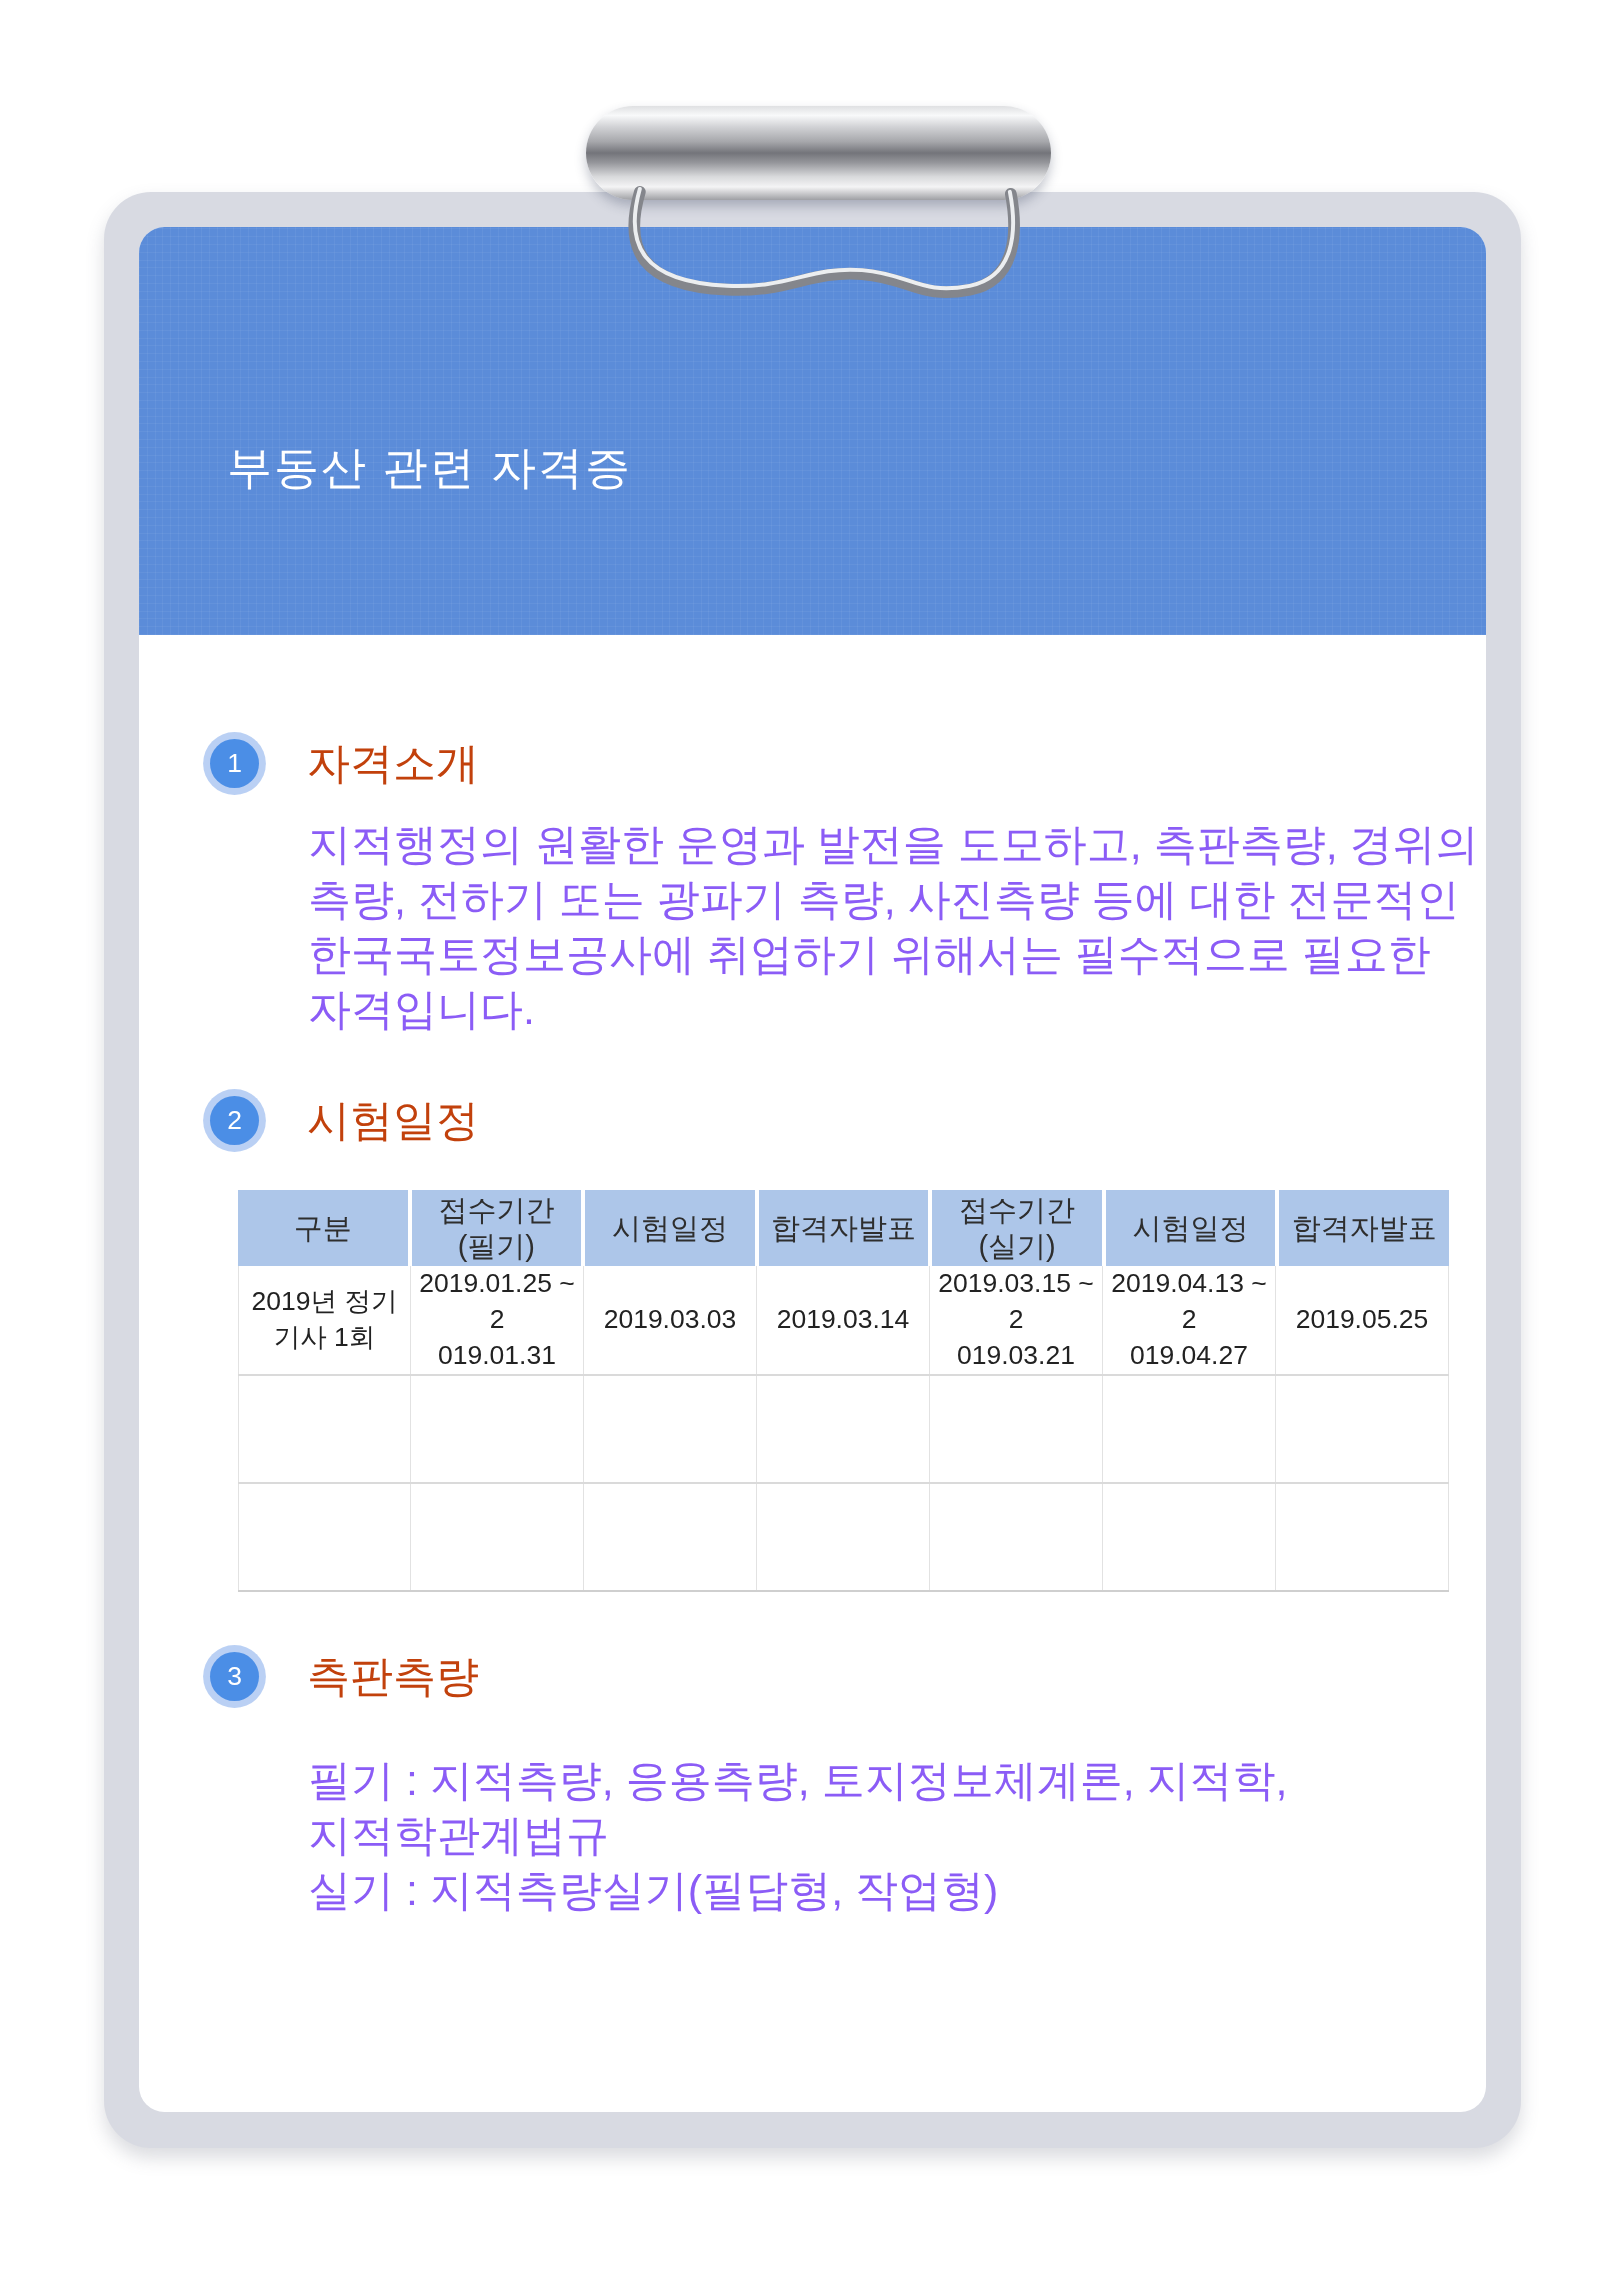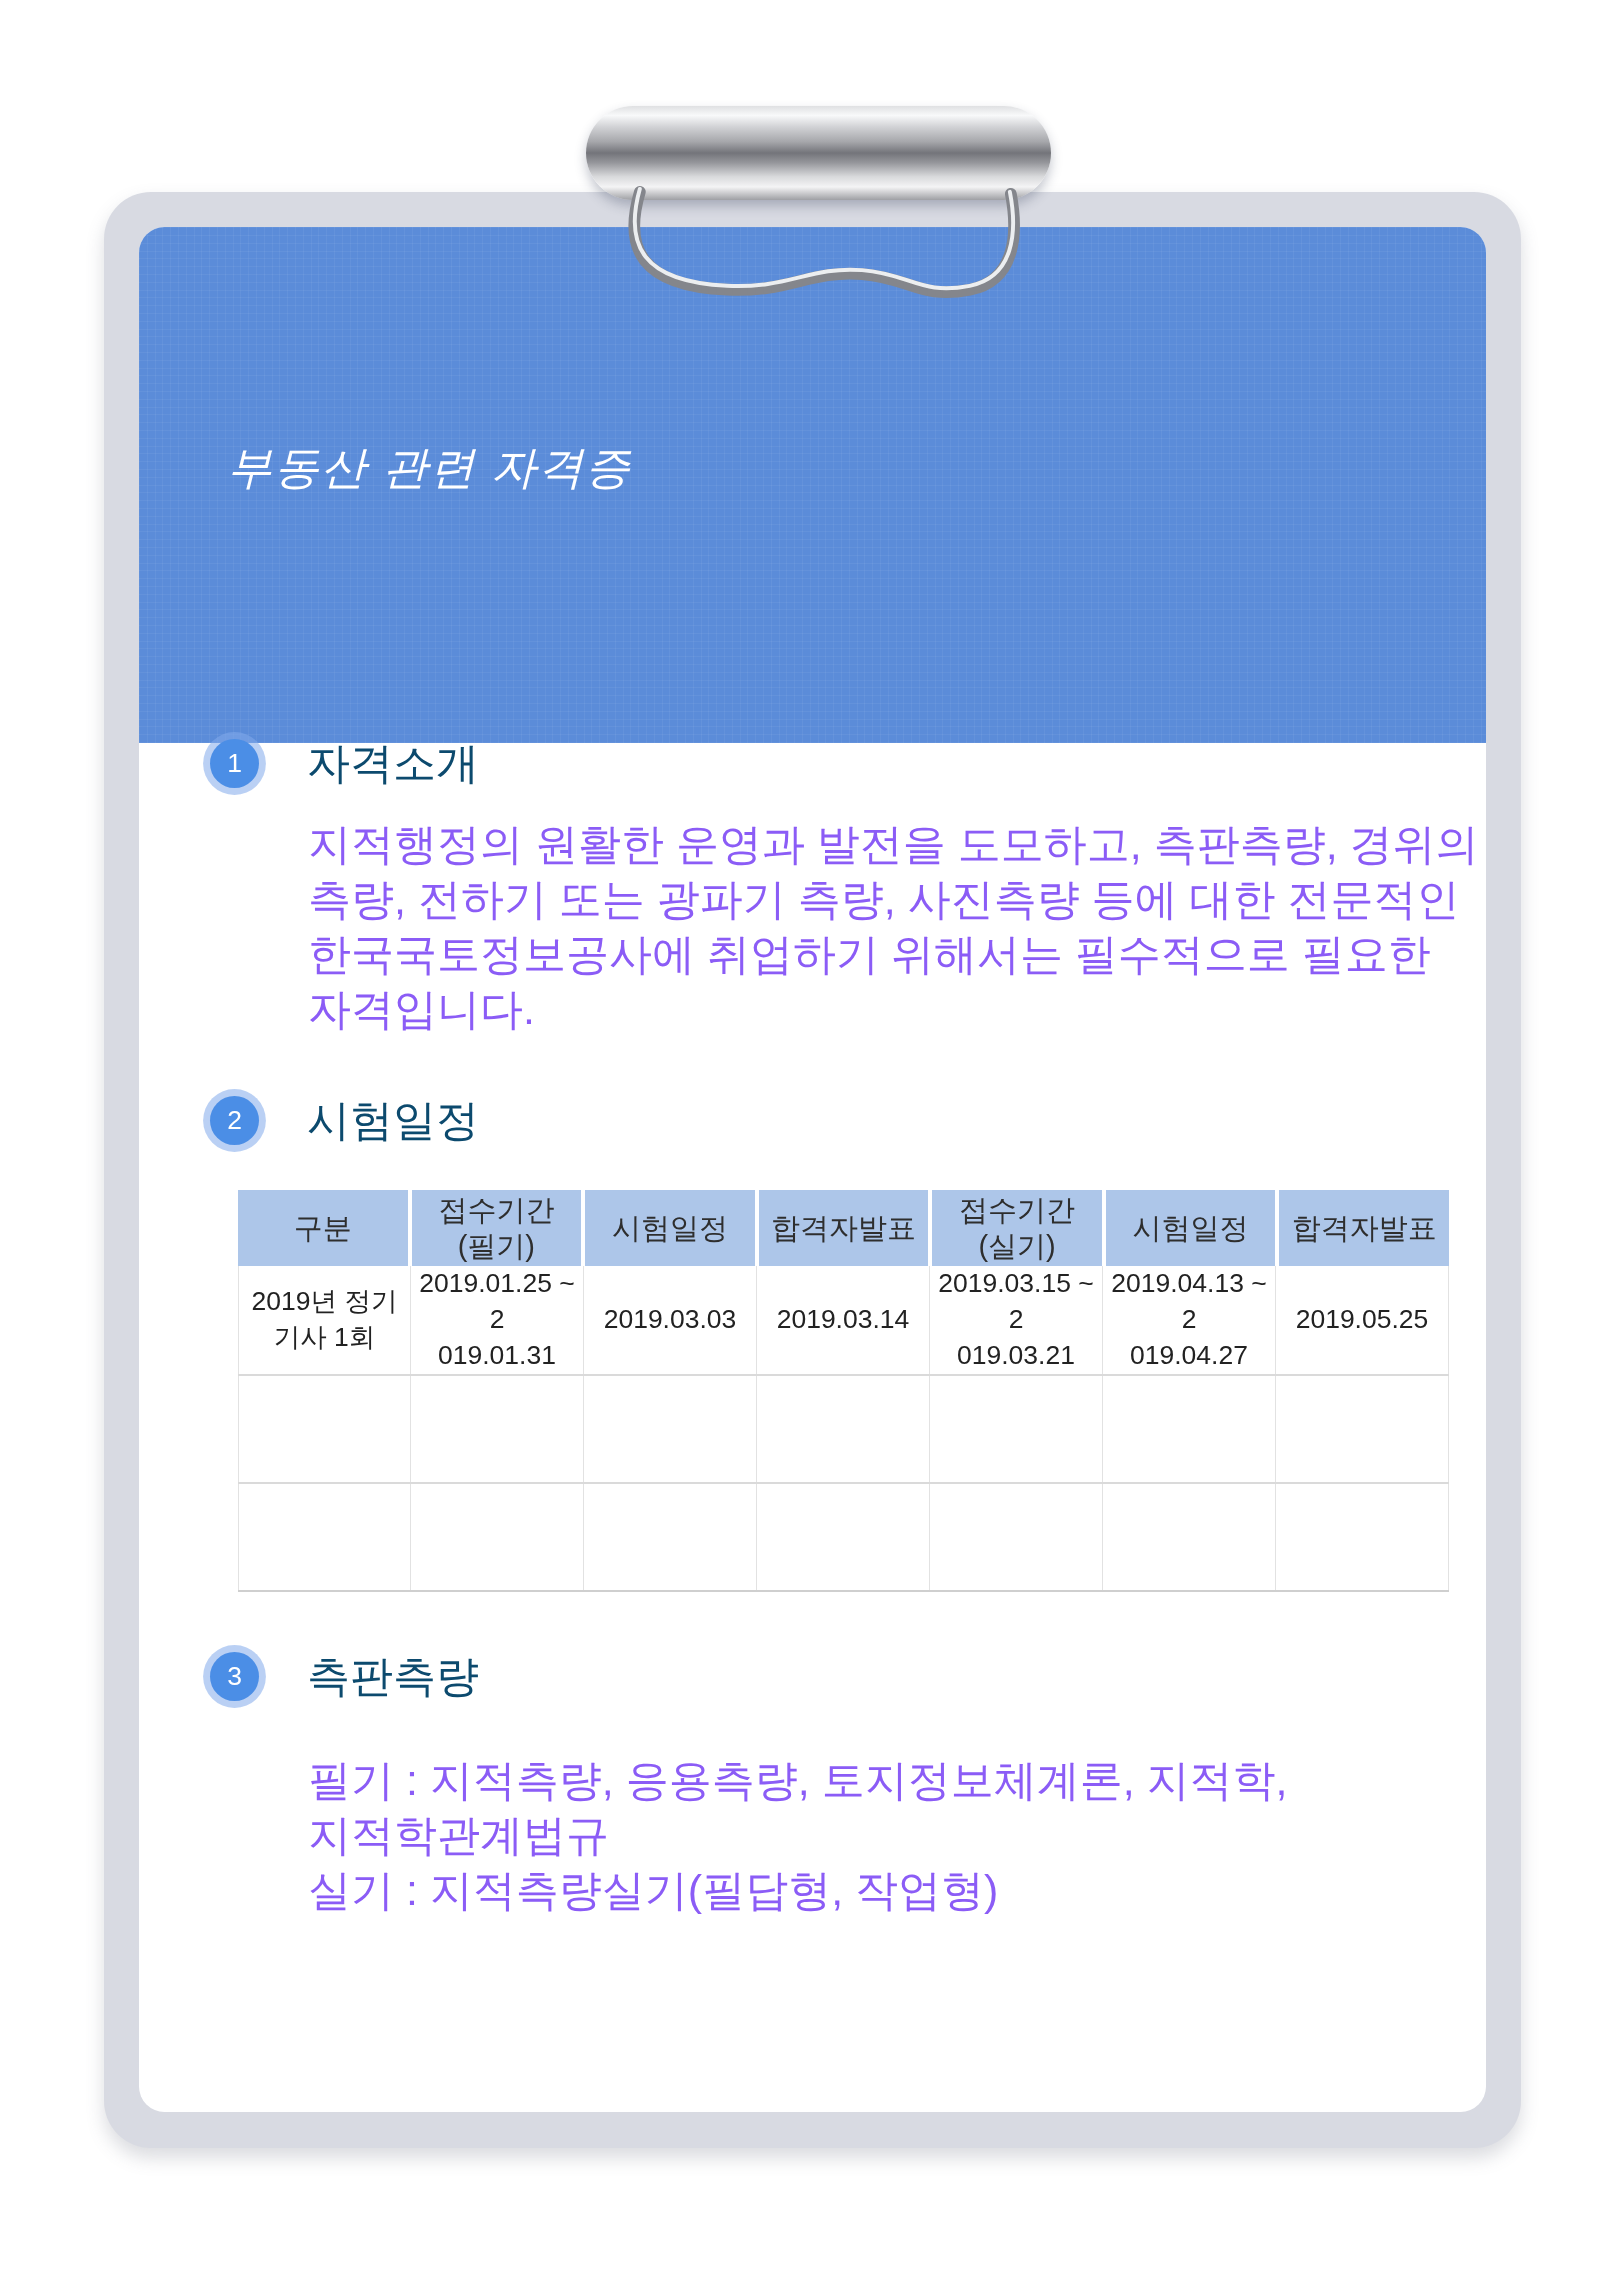--- a/index.html
+++ b/index.html
@@ -15,40 +15,39 @@
     background:#d8dae2; border-radius:47px;
     box-shadow:0 9.8px 17.6px rgba(90,96,115,.22);
   }
   
   .page {
     position:absolute; left:35px; top:35px; width:1347px; height:1885px;
     background:#ffffff; border-radius:25.5px; overflow:hidden;
   }
   
   .blue-header {
-    position:relative; width:100%; height:516px;
+    position:relative; width:100%; height:408px;
     background-color:#5b8cd9;
     background-image:
       repeating-linear-gradient(0deg, rgba(255,255,255,.05) 0, rgba(255,255,255,.05) 1px, transparent 1px, transparent 7.8px),
       repeating-linear-gradient(90deg, rgba(255,255,255,.05) 0, rgba(255,255,255,.05) 1px, transparent 1px, transparent 7.8px);
-    font-style: italic;
   }
   .header-text { position:absolute; left:88px; top:211px; color:#ffffff; }
   .subtitle { font-size:45px; line-height:59px; letter-spacing:2px; font-weight:400; }
   .title    { font-size:90px; line-height:102px; font-weight:400; }
 
   
   .sec-row { position:absolute; left:71px; height:55px; display:flex; align-items:center; gap:48px; }
   .badge {
     width:49px; height:49px; border-radius:50%;
     background:#4b8ee6; box-shadow:0 0 0 6.9px rgba(130,170,235,.55);
     color:#ffffff; font-size:26.5px; display:flex; align-items:center; justify-content:center;
     flex:0 0 auto;
   }
-  .sec-title { font-size:43px; color:#0c4a6e; }
+  .sec-title { font-size:43px; color:#c2410c; }
 
   .para, .subjects {
     position:absolute; left:169px; font-size:43px; line-height:55px; color:#8b5cf6;
   }
   .para { top:590px; }
   .subjects { top:1526px; }
 
   
   .tbl { position:absolute; left:99px; top:963px; width:1211px; }
   .tbl-head { display:grid; grid-template-columns:repeat(7,1fr); column-gap:3.9px;border-radius:14px; }

